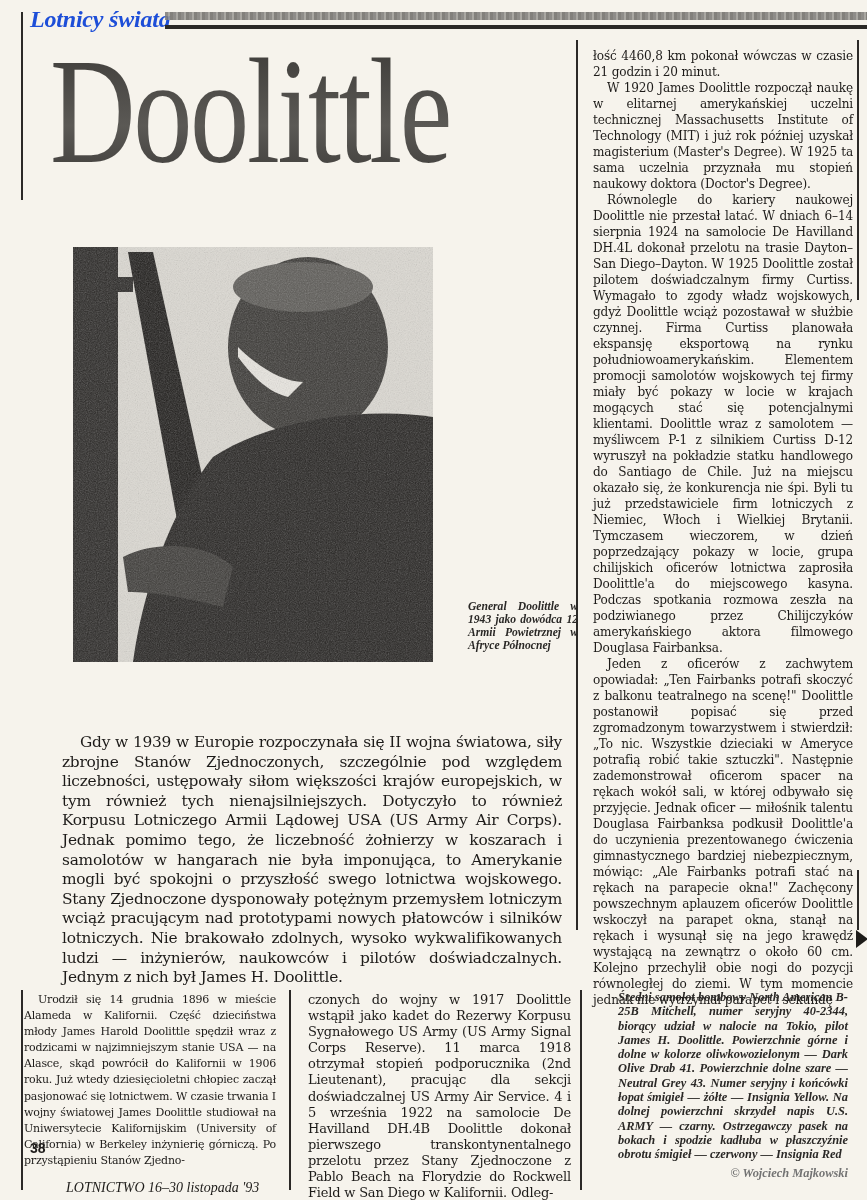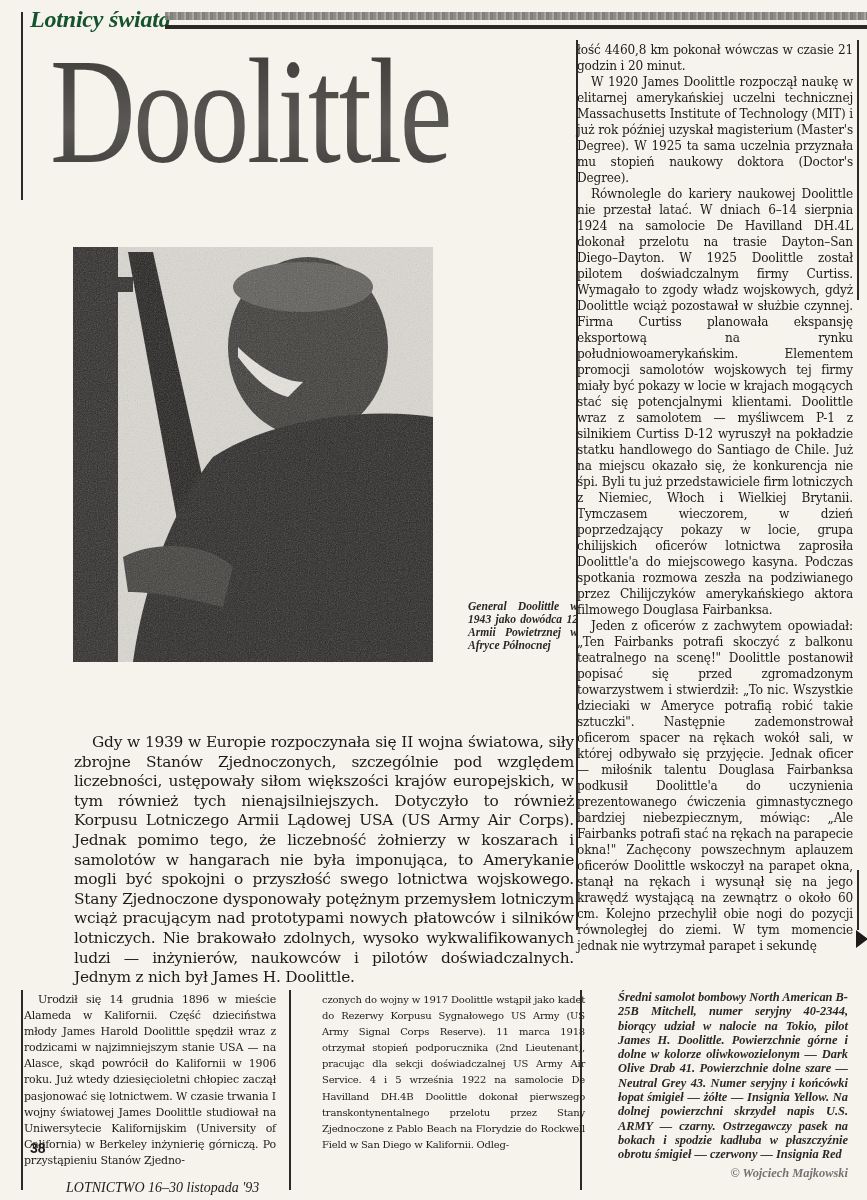--- a/index.html
+++ b/index.html
@@ -11,21 +11,21 @@
     position: relative;
   }
   .abs { position: absolute; }
 
   
   .section-title {
     left: 30px; top: 6px;
     font-family: "Liberation Serif", serif;
     font-style: italic; font-weight: bold;
     font-size: 24px; letter-spacing: -0.2px;
-    color: #14532d;
+    color: #1d4ed8;
   }
   .header-rule-top {
     left: 165px; top: 12px; width: 702px; height: 8px;
     background: repeating-linear-gradient(90deg, #7c7a77 0 3px, #9c9a95 3px 5px, #6e6c68 5px 8px);
     opacity: .85;
   }
   .header-rule-bottom {
     left: 165px; top: 25px; width: 702px; height: 4px;
     background: #2b2927;
   }
@@ -67,33 +67,32 @@
   .col-right-border-r { left: 857px; top: 40px; width: 1.5px; height: 260px; background: #2b2927; }
   .col-right-border-r2 { left: 857px; top: 870px; width: 1.5px; height: 60px; background: #2b2927; }
   .col-right p { text-indent: 14px; }
   .col-right p.noind { text-indent: 0; }
 
   
   .lead {
     left: 62px; top: 733px; width: 500px;
     font-size: 15.4px; line-height: 19.6px; text-align: justify;
     letter-spacing: -0.25px;
-    margin-left: 12px;
   }
   .lead p { text-indent: 18px; }
 
   
   .col-1 {
     left: 24px; top: 992px; width: 252px;
     font-size: 11px; line-height: 16.1px; text-align: justify; letter-spacing: -0.2px;
   }
   .col-1 p { text-indent: 14px; }
   .col-2 {
-    left: 322px; top: 992px; width: 263px;
-    font-size: 10px; line-height: 16.1px; text-align: justify; letter-spacing: -0.2px;
+    left: 308px; top: 992px; width: 263px;
+    font-size: 13px; line-height: 16.1px; text-align: justify; letter-spacing: -0.2px;
   }
   .rule-c1l { left: 21px; top: 990px; width: 1.5px; height: 200px; background: #2b2927; }
   .rule-c1r { left: 289px; top: 990px; width: 1.5px; height: 200px; background: #2b2927; }
   .rule-c2r { left: 580px; top: 990px; width: 1.5px; height: 200px; background: #2b2927; }
 
   
   .profile-caption {
     left: 618px; top: 955px; width: 230px;
     font-family: "Liberation Serif", serif;
     font-style: italic; font-weight: bold;
@@ -152,21 +151,21 @@
     <path d="M50,310 C90,290 140,300 160,320 L150,360 C110,350 80,345 55,345 Z" fill="#3d3b38"></path>
     <path d="M165,100 C185,120 210,135 230,135 L215,150 C195,145 180,130 165,110 Z" fill="#e9e6e0"></path>
     <rect width="360" height="415" filter="url(#grain)"></rect>
   </svg>
 </div>
 <div class="abs photo-caption">General Doolittle w 1943 jako dowódca 12 Armii Powietrznej w Afryce Północnej</div>
 
 <div class="abs col-right-border-l"></div>
 <div class="abs col-right-border-r"></div>
 <div class="abs col-right-border-r2"></div>
-<div class="abs col-right" style="top:42px;">
+<div class="abs col-right" style="top:48px;padding-left:16px;">
   <p class="noind">łość 4460,8 km pokonał wówczas w czasie 21 godzin i 20 minut.</p>
   <p>W 1920 James Doolittle rozpoczął naukę w elitarnej amerykańskiej uczelni technicznej Massachusetts Institute of Technology (MIT) i już rok później uzyskał magisterium (Master's Degree). W 1925 ta sama uczelnia przyznała mu stopień naukowy doktora (Doctor's Degree).</p>
   <p>Równolegle do kariery naukowej Doolittle nie przestał latać. W dniach 6–14 sierpnia 1924 na samolocie De Havilland DH.4L dokonał przelotu na trasie Dayton–San Diego–Dayton. W 1925 Doolittle został pilotem doświadczalnym firmy Curtiss. Wymagało to zgody władz wojskowych, gdyż Doolittle wciąż pozostawał w służbie czynnej. Firma Curtiss planowała ekspansję eksportową na rynku południowoamerykańskim. Elementem promocji samolotów wojskowych tej firmy miały być pokazy w locie w krajach mogących stać się potencjalnymi klientami. Doolittle wraz z samolotem — myśliwcem P-1 z silnikiem Curtiss D-12 wyruszył na pokładzie statku handlowego do Santiago de Chile. Już na miejscu okazało się, że konkurencja nie śpi. Byli tu już przedstawiciele firm lotniczych z Niemiec, Włoch i Wielkiej Brytanii. Tymczasem wieczorem, w dzień poprzedzający pokazy w locie, grupa chilijskich oficerów lotnictwa zaprosiła Doolittle'a do miejscowego kasyna. Podczas spotkania rozmowa zeszła na podziwianego przez Chilijczyków amerykańskiego aktora filmowego Douglasa Fairbanksa.</p>
   <p>Jeden z oficerów z zachwytem opowiadał: „Ten Fairbanks potrafi skoczyć z balkonu teatralnego na scenę!" Doolittle postanowił popisać się przed zgromadzonym towarzystwem i stwierdził: „To nic. Wszystkie dzieciaki w Ameryce potrafią robić takie sztuczki". Następnie zademonstrował oficerom spacer na rękach wokół sali, w której odbywało się przyjęcie. Jednak oficer — miłośnik talentu Douglasa Fairbanksa podkusił Doolittle'a do uczynienia prezentowanego ćwiczenia gimnastycznego bardziej niebezpiecznym, mówiąc: „Ale Fairbanks potrafi stać na rękach na parapecie okna!" Zachęcony powszechnym aplauzem oficerów Doolittle wskoczył na parapet okna, stanął na rękach i wysunął się na jego krawędź wystającą na zewnątrz o około 60 cm. Kolejno przechylił obie nogi do pozycji równoległej do ziemi. W tym momencie jednak nie wytrzymał parapet i sekundę</p>
 </div>
 
 <div class="abs lead">
   <p>Gdy w 1939 w Europie rozpoczynała się II wojna światowa, siły zbrojne Stanów Zjednoczonych, szczególnie pod względem liczebności, ustępowały siłom większości krajów europejskich, w tym również tych nienajsilniejszych. Dotyczyło to również Korpusu Lotniczego Armii Lądowej USA (US Army Air Corps). Jednak pomimo tego, że liczebność żołnierzy w koszarach i samolotów w hangarach nie była imponująca, to Amerykanie mogli być spokojni o przyszłość swego lotnictwa wojskowego. Stany Zjednoczone dysponowały potężnym przemysłem lotniczym wciąż pracującym nad prototypami nowych płatowców i silników lotniczych. Nie brakowało zdolnych, wysoko wykwalifikowanych ludzi — inżynierów, naukowców i pilotów doświadczalnych. Jednym z nich był James H. Doolittle.</p>
 </div>
 

